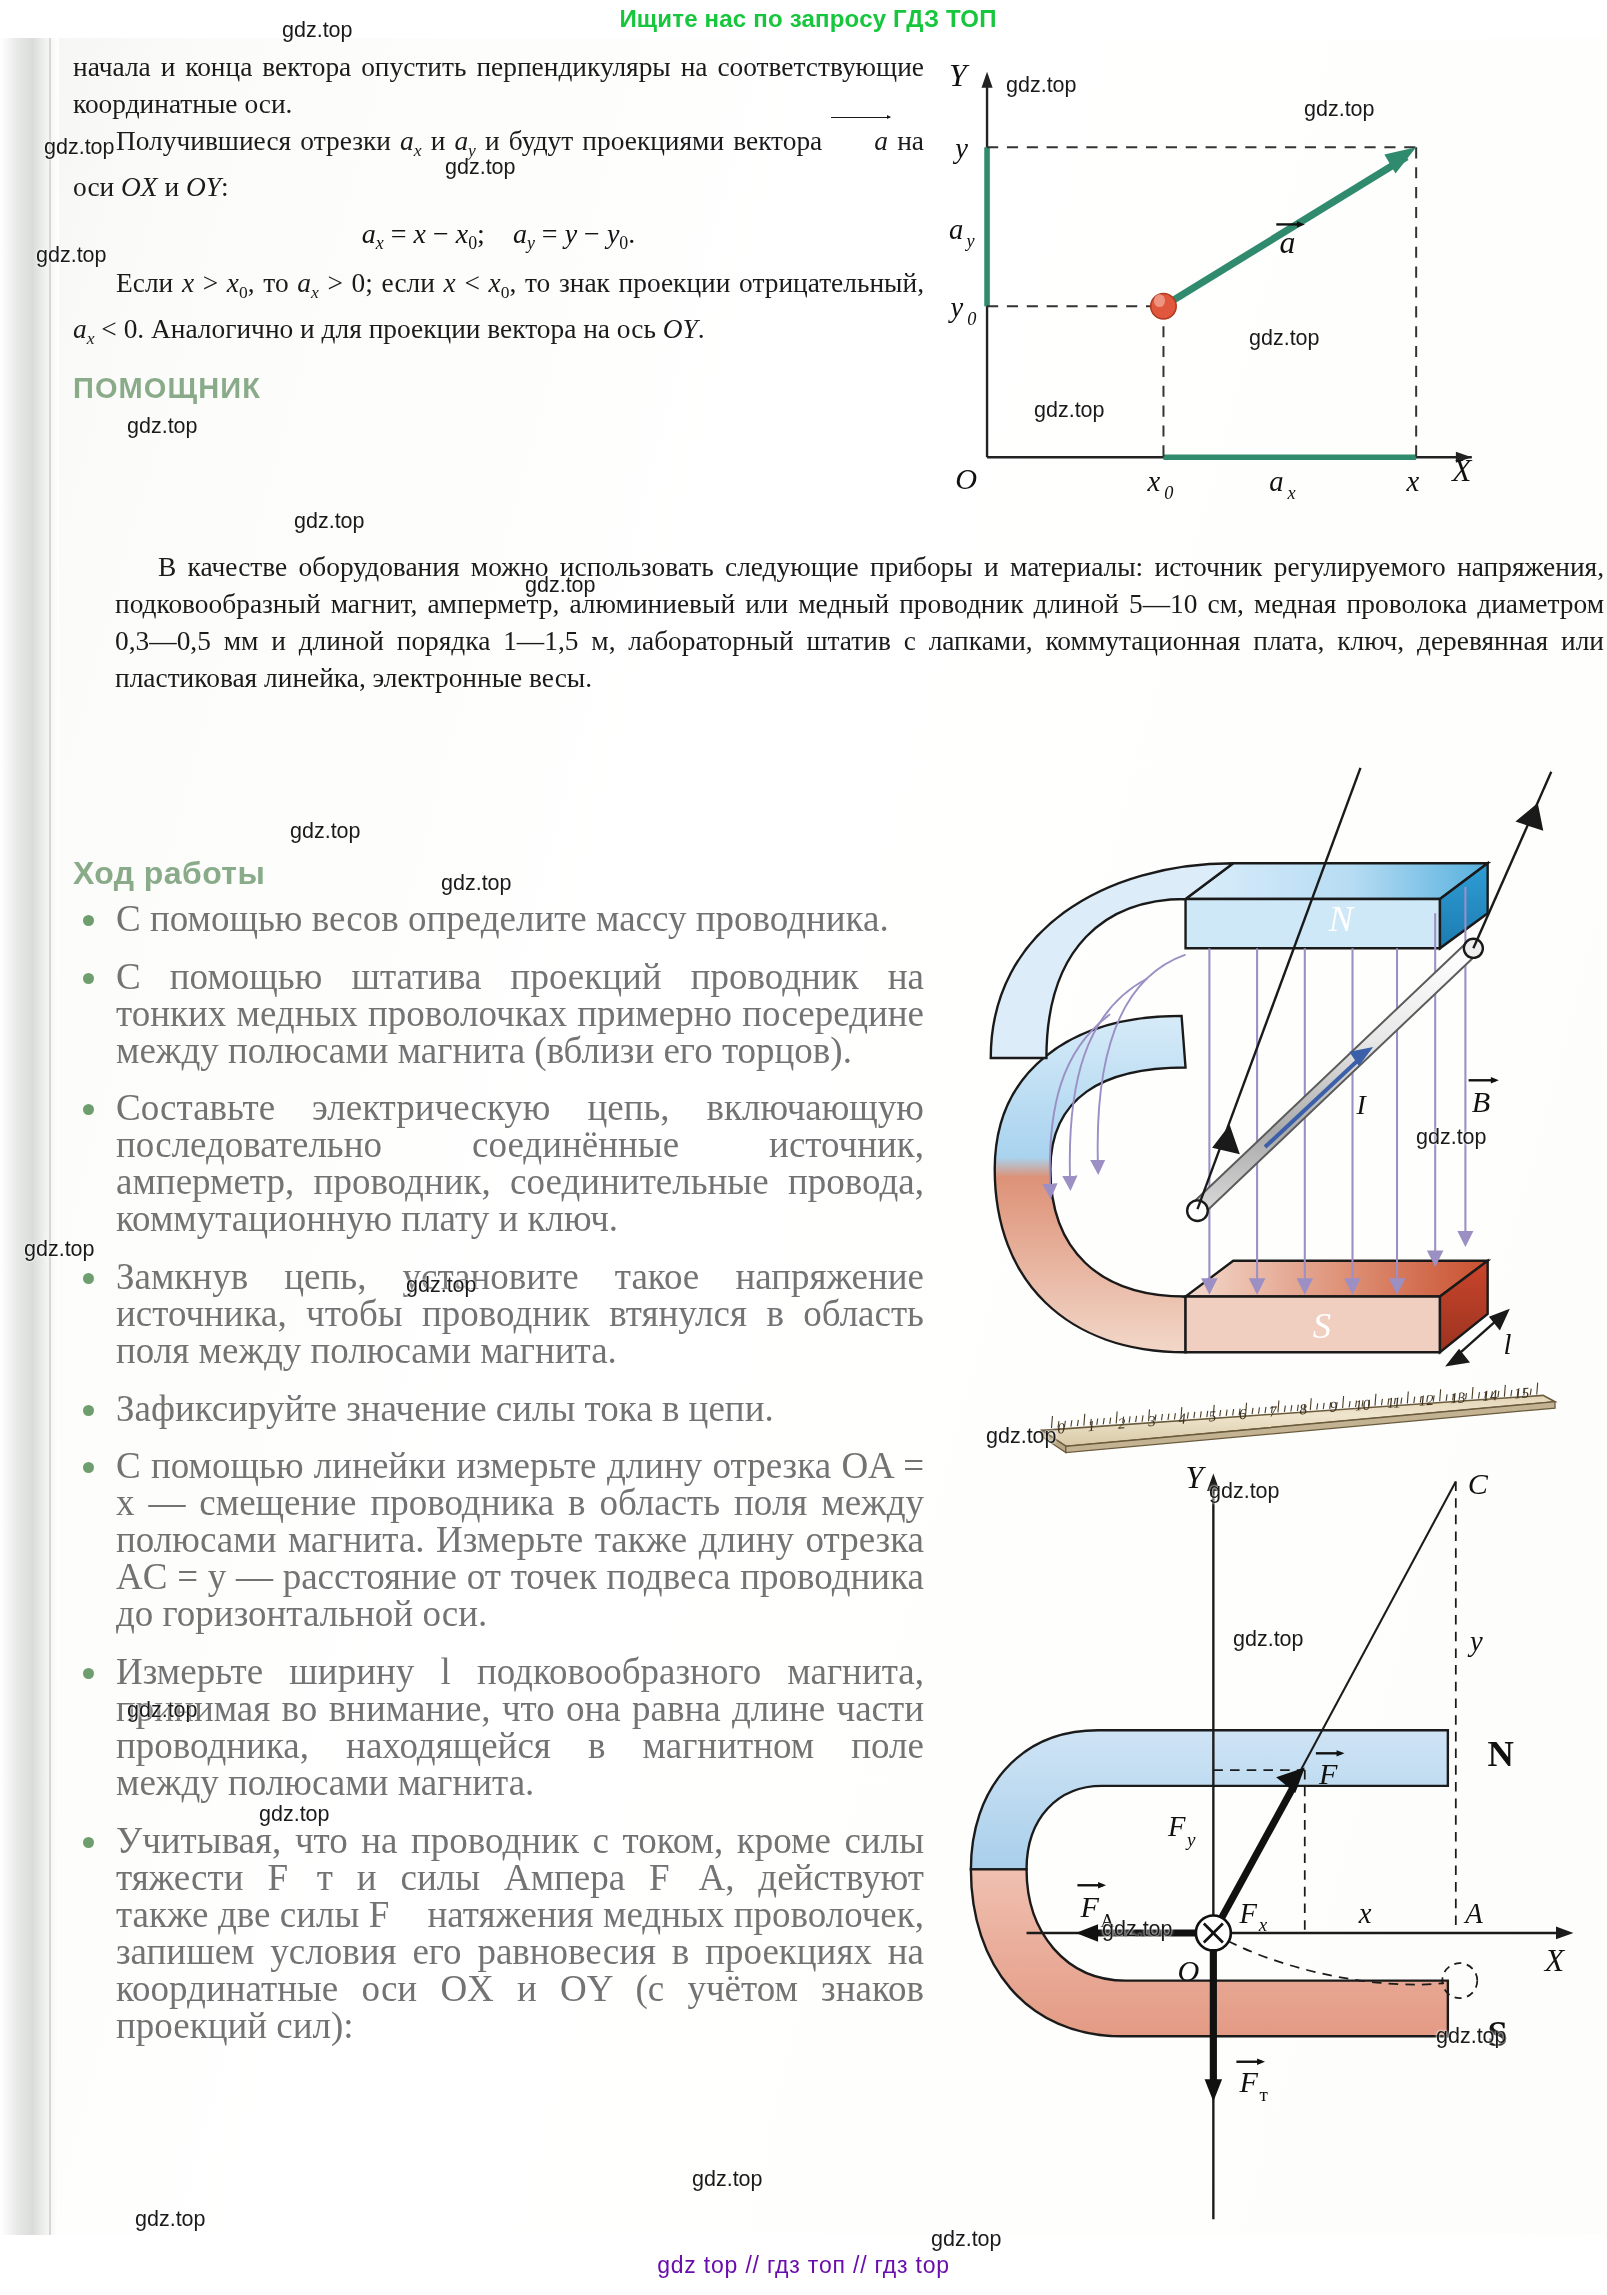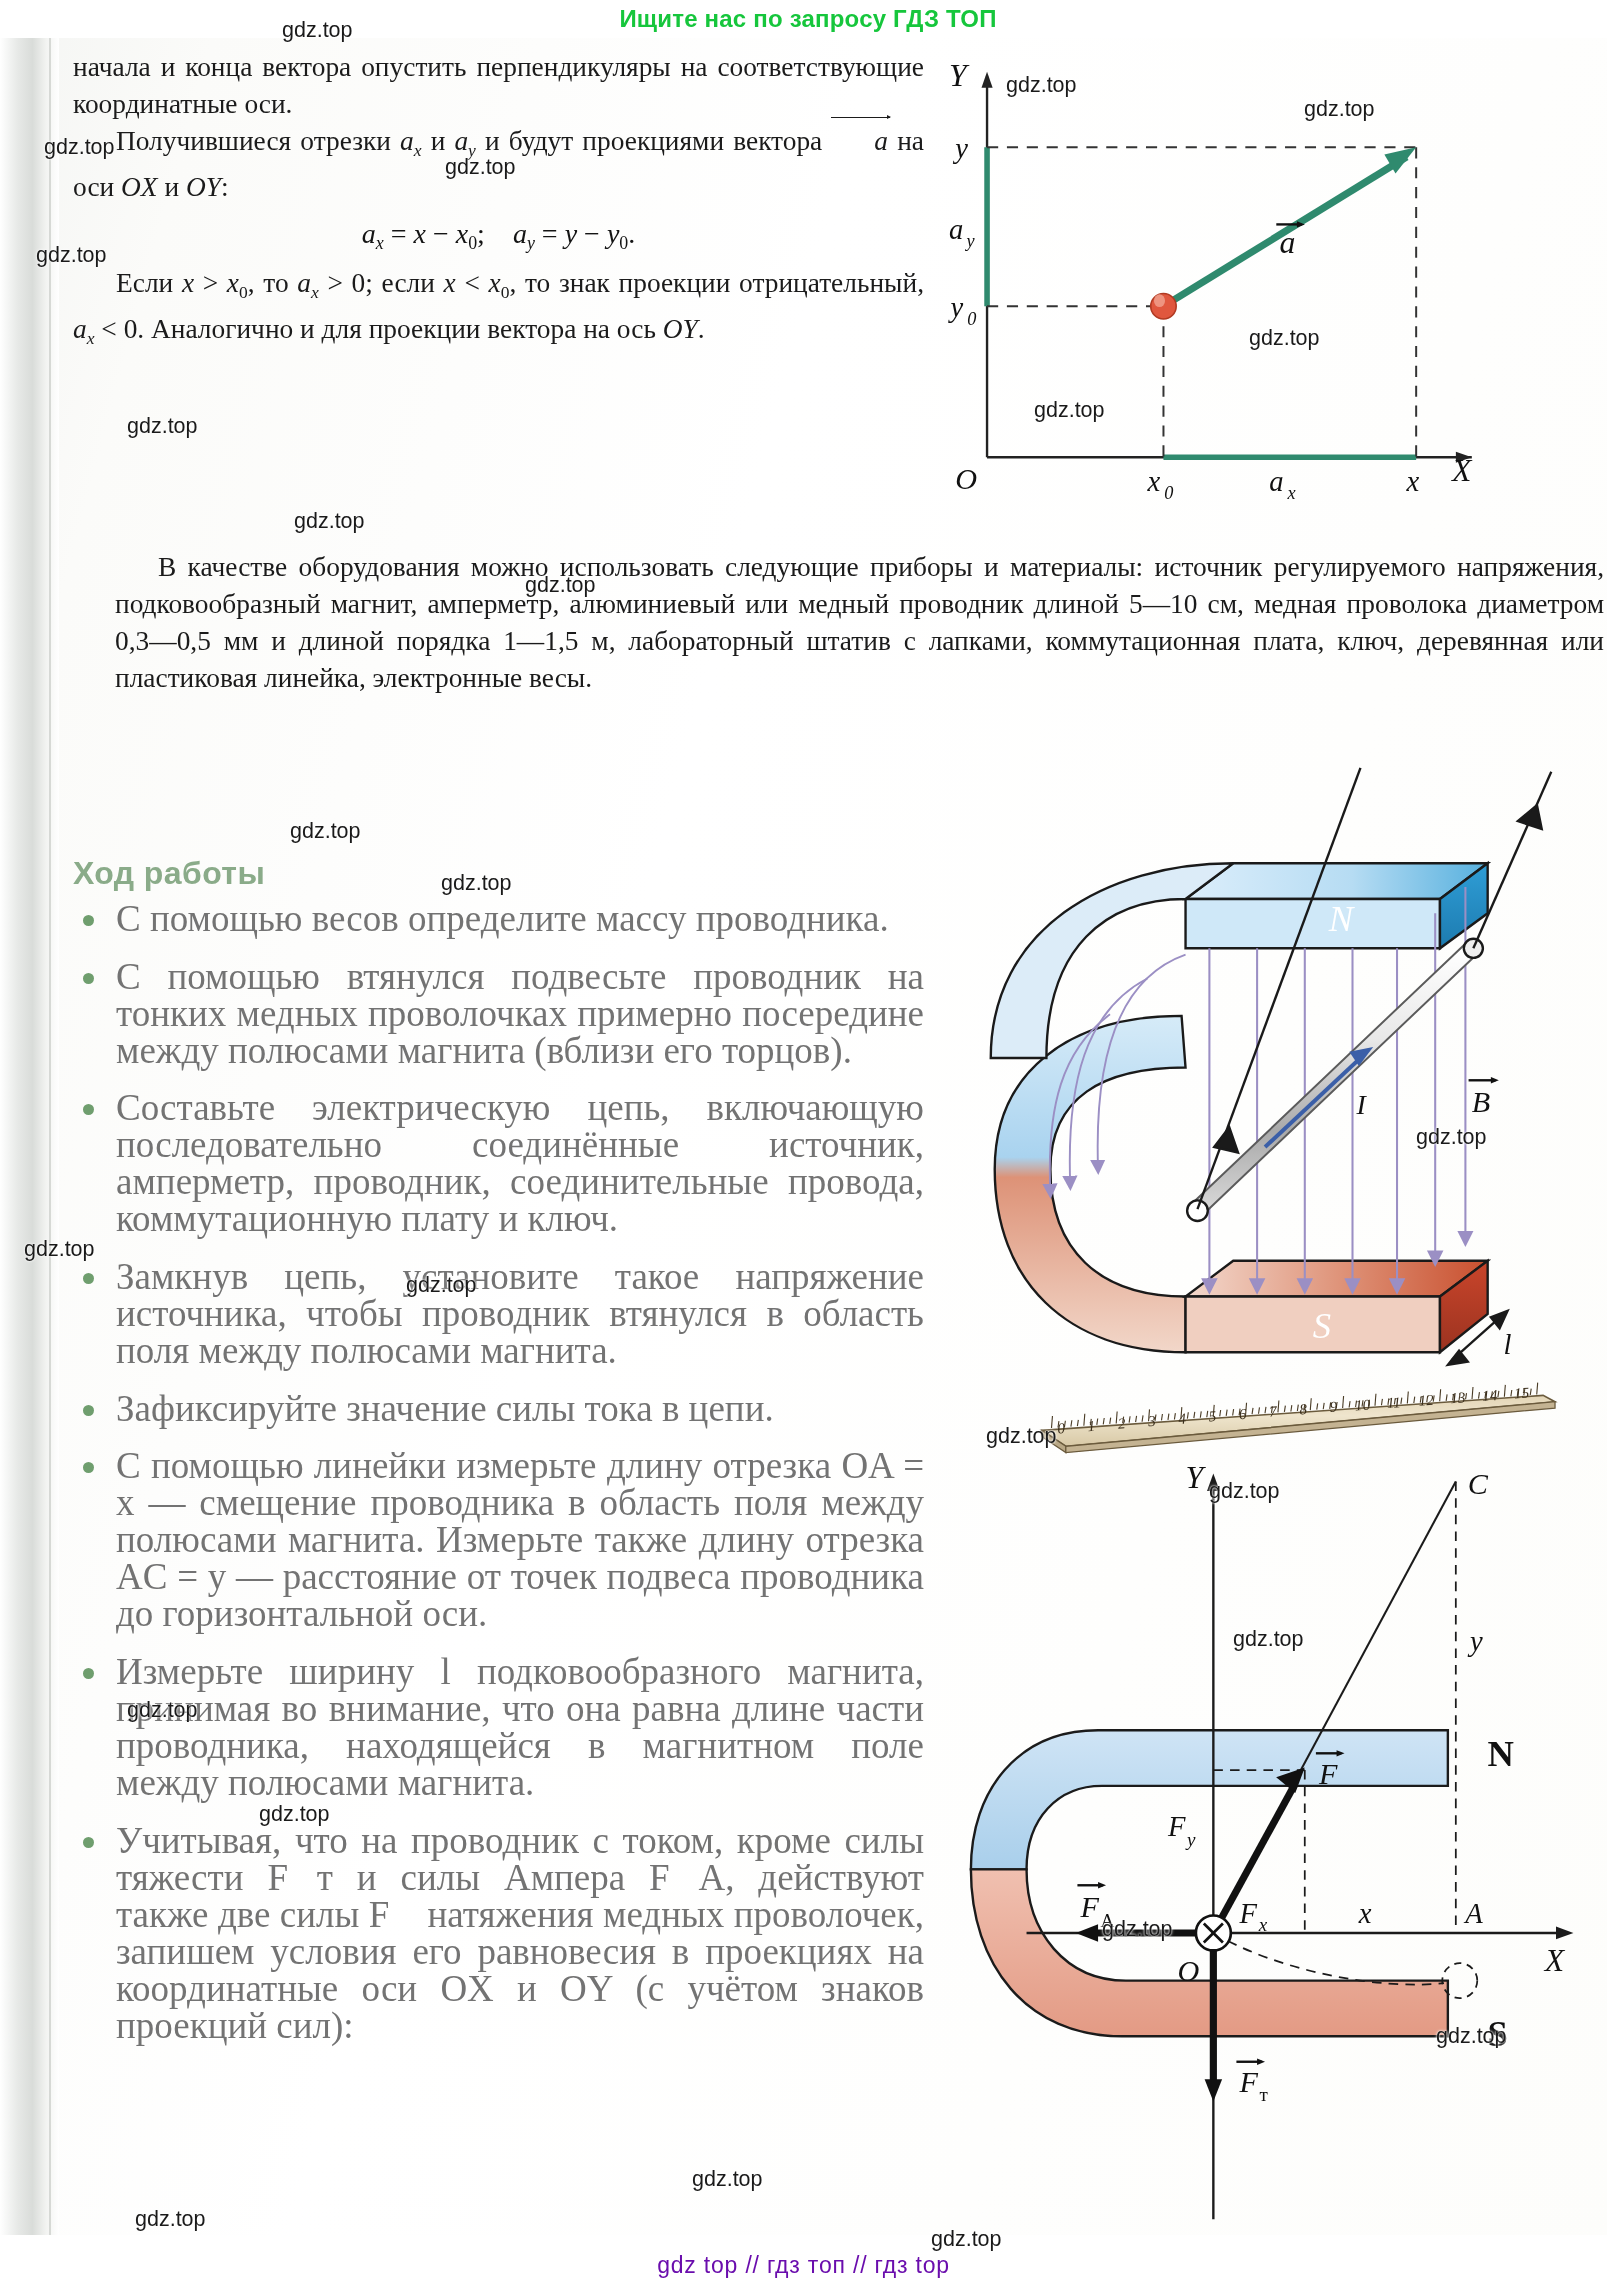--- a/index.html
+++ b/index.html
@@ -129,31 +129,32 @@
   <p class="body ind">
     Получившиеся отрезки <span class="m">a<span class="sub">x</span></span> и <span class="m">a<span class="sub">y</span></span> и будут про­екциями вектора <span class="vec">a</span> на оси <span class="m">OX</span> и <span class="m">OY</span>:
   </p>
   <div class="formula">
     <span class="m">a<span class="sub">x</span></span> = <span class="m">x</span> − <span class="m">x<span class="subn">0</span></span>;&nbsp;&nbsp;&nbsp;
     <span class="m">a<span class="sub">y</span></span> = <span class="m">y</span> − <span class="m">y<span class="subn">0</span></span>.
   </div>
   <p class="body ind">
     Если <span class="m">x</span> &gt; <span class="m">x<span class="subn">0</span></span>, то <span class="m">a<span class="sub">x</span></span> &gt; 0; если <span class="m">x</span> &lt; <span class="m">x<span class="subn">0</span></span>, то знак проекции отрицательный, <span class="m">a<span class="sub">x</span></span> &lt; 0. Аналогично и для проекции вектора на ось <span class="m">OY</span>.
   </p>
+  <h2 class="section helper">ПОМОЩНИК</h2>
 </div>
 
 <div class="col-full">
   <p class="body ind">В качестве оборудования можно использовать следующие приборы и материалы: источник регулируемого напряжения, подковообразный магнит, амперметр, алюминиевый или медный проводник длиной 5—10 см, медная проволока диаметром 0,3—0,5 мм и длиной порядка 1—1,5 м, лабораторный штатив с лапками, коммутационная плата, ключ, деревянная или пластиковая линейка, электронные весы.</p>
 </div>
 
 <div style="position:absolute; left:73px; top:839px; width:851px;">
   <h2 class="section">Ход работы</h2>
   <ul class="steps">
     <li>С помощью весов определите массу проводника.</li>
-    <li>С помощью втянулся подвесьте проводник на тонких медных проволочках примерно посередине между полюсами магнита (вблизи его торцов).</li>
+    <li>С помощью штатива проекций проводник на тонких медных проволочках примерно посередине между полюсами магнита (вблизи его торцов).</li>
     <li>Составьте электрическую цепь, включающую последовательно соединённые источник, амперметр, проводник, соединительные провода, коммутационную плату и ключ.</li>
     <li>Замкнув цепь, установите такое напряжение источника, чтобы проводник втянулся в область поля между полюсами магнита.</li>
     <li>Зафиксируйте значение силы тока в цепи.</li>
     <li>С помощью линейки измерьте длину отрезка OA = x — смещение проводника в область поля между полюсами магнита. Измерьте также длину отрезка AC = y — расстояние от точек подвеса проводника до горизонтальной оси.</li>
     <li>Измерьте ширину l подковообразного магнита, принимая во внимание, что она равна длине части проводника, находящейся в магнитном поле между полюсами магнита.</li>
     <li>Учитывая, что на проводник с током, кроме силы тяжести F⃗т и силы Ампера F⃗А, действуют также две силы F⃗ натяжения медных проволочек, запишем условия его равновесия в проекциях на координатные оси OX и OY (с учётом знаков проекций сил):</li>
   </ul>
 </div>
 
 <div class="fig1">

